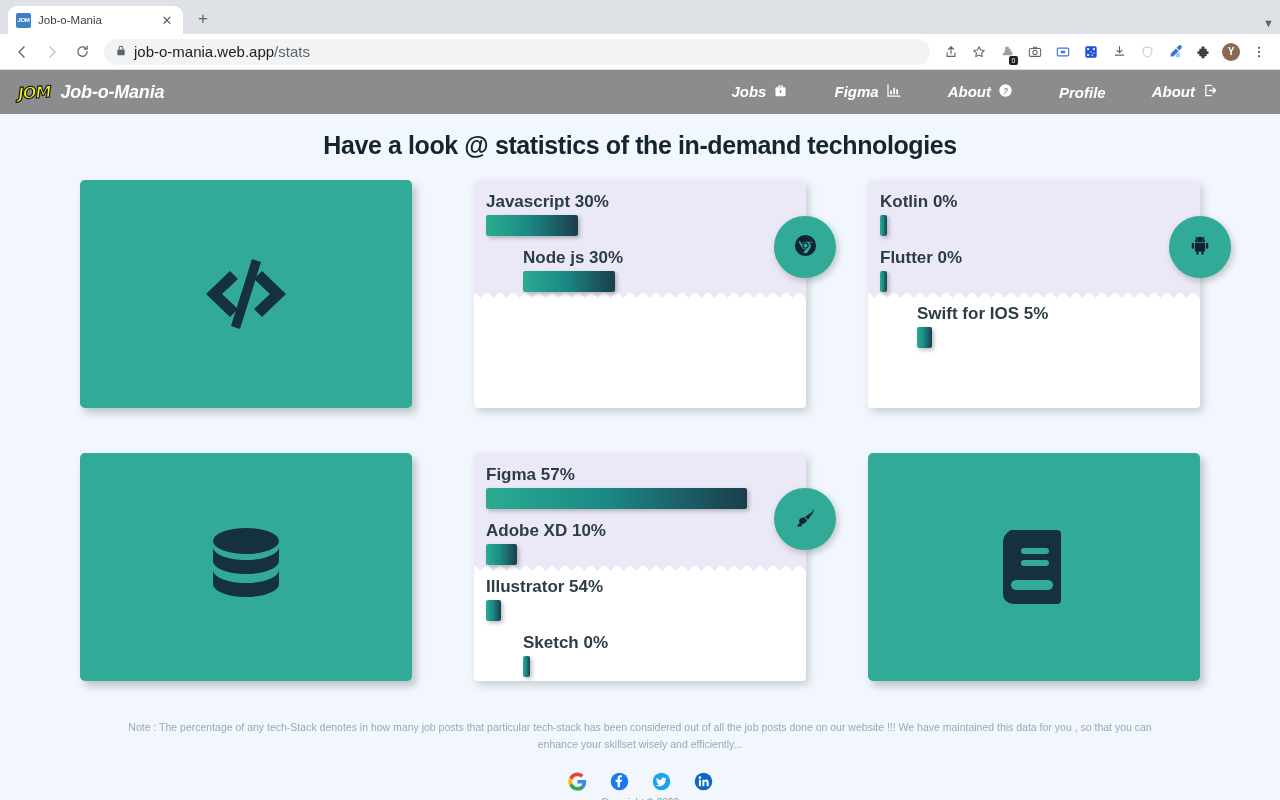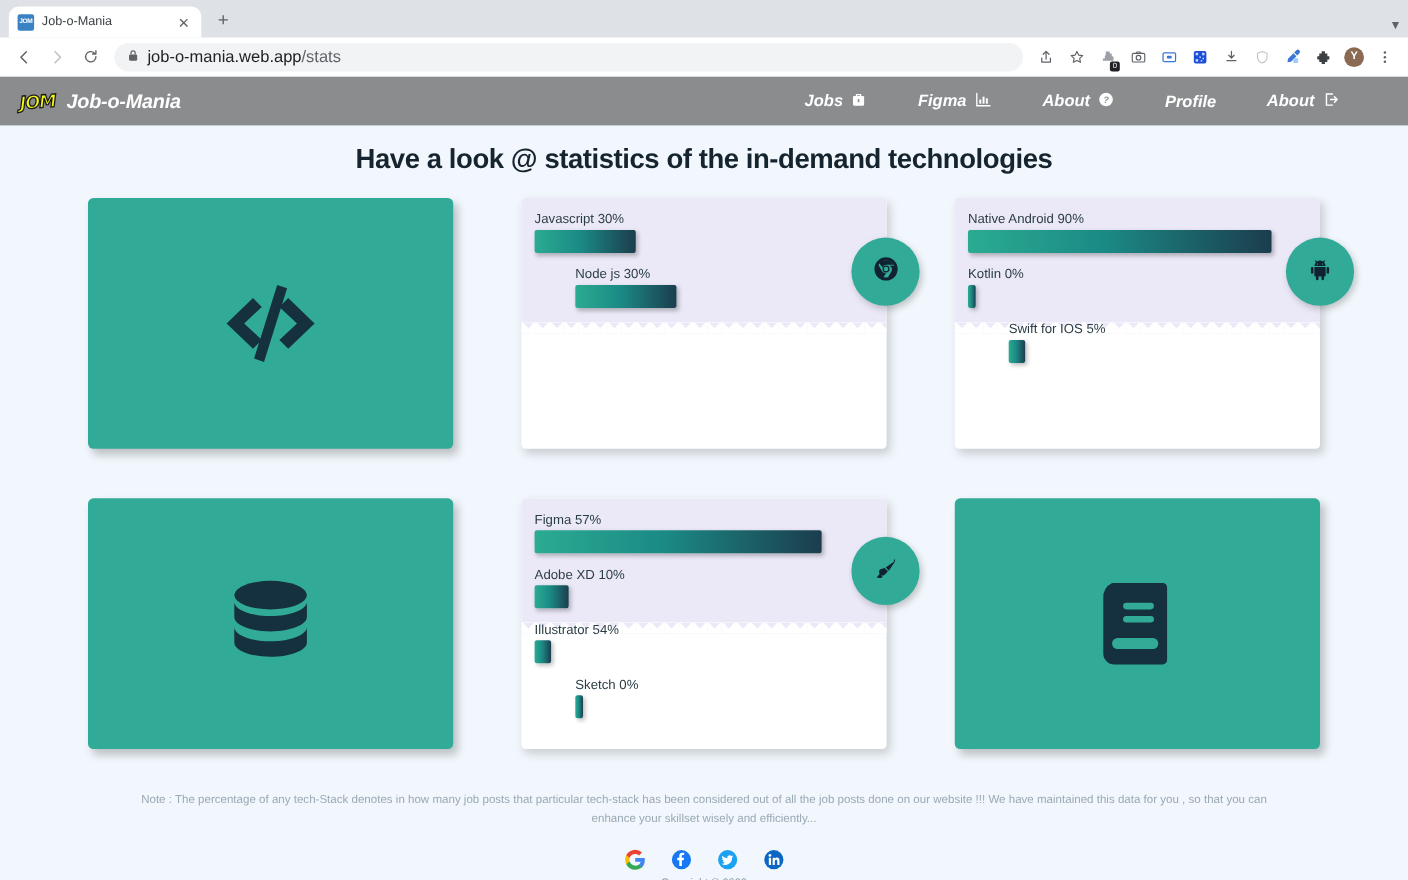--- a/index.html
+++ b/index.html
@@ -217,24 +217,25 @@
     height: 10px;
     background:
       linear-gradient(-45deg, #ffffff 50%, transparent 50%) 0 0 / 13px 10px repeat-x,
       linear-gradient(45deg, #ffffff 50%, transparent 50%) 0 0 / 13px 10px repeat-x,
       #ebe9f7;
   }
   .bars { position: relative; z-index: 2; }
   .bar-row { margin-bottom: 12px; }
   .bar-row:last-child { margin-bottom: 0; margin-left: 37px; }
   .bar-label {
-    font-size: 12px;
+    font-size: 17px;
     color: #2c3e45;
     margin-bottom: 3px;
     white-space: nowrap;
+    font-weight: bold;
   }
   .bar-track { height: 21px; }
   .bar-fill {
     height: 21px;
     border-radius: 2px;
     background: linear-gradient(90deg, #2bab92 0%, #1b8a85 45%, #1b3d4d 100%);
     box-shadow: 2px 2px 4px rgba(0,0,0,0.26);
     min-width: 7px;
   }
 
@@ -478,27 +479,27 @@
             </div>
         </div>
       </div>
     </div>
 
     <div class="stat-card">
       <div class="stat-card-tophalf"></div>
       <div class="zigzag"></div>
       <div class="bars">
         <div class="bar-row">
-          <div class="bar-label">Native Android 90%</div>
-          <div class="bar-track">
-              <div class="bar-fill" style="width: 276px;"></div>
-            </div>
-        </div>
-        <div class="bar-row">
           <div class="bar-label">Kotlin 0%</div>
+          <div class="bar-track">
+              <div class="bar-fill" style="width: 7px;"></div>
+            </div>
+        </div>
+        <div class="bar-row">
+          <div class="bar-label">Flutter 0%</div>
           <div class="bar-track">
               <div class="bar-fill" style="width: 7px;"></div>
             </div>
         </div>
         <div class="bar-row">
           <div class="bar-label">Swift for IOS 5%</div>
           <div class="bar-track">
               <div class="bar-fill" style="width: 15px;"></div>
             </div>
         </div>

